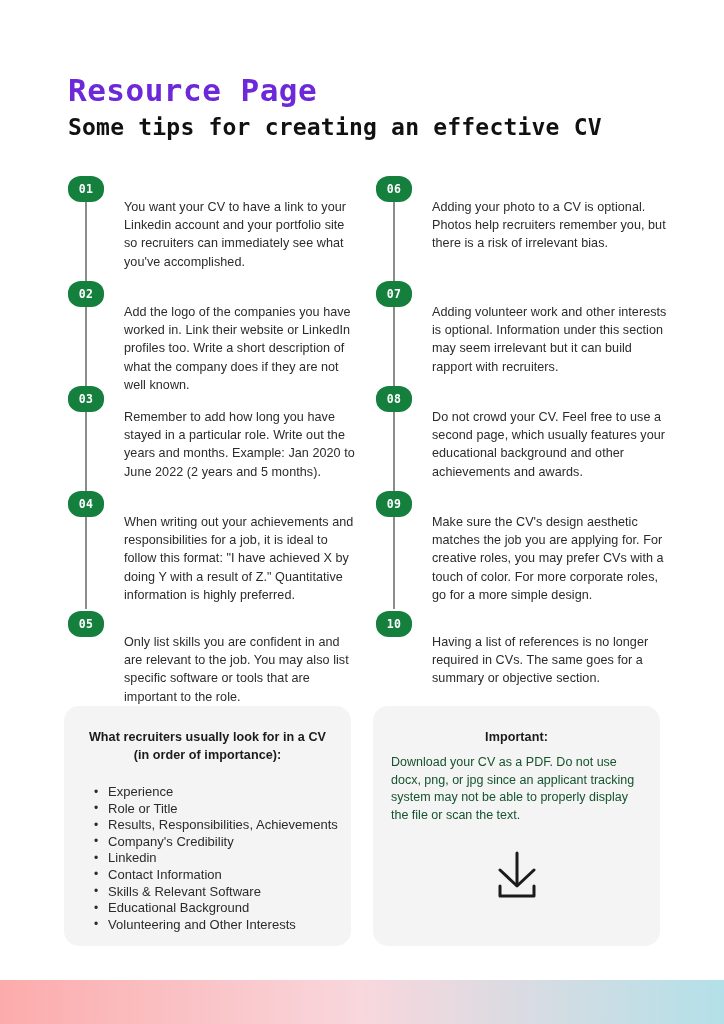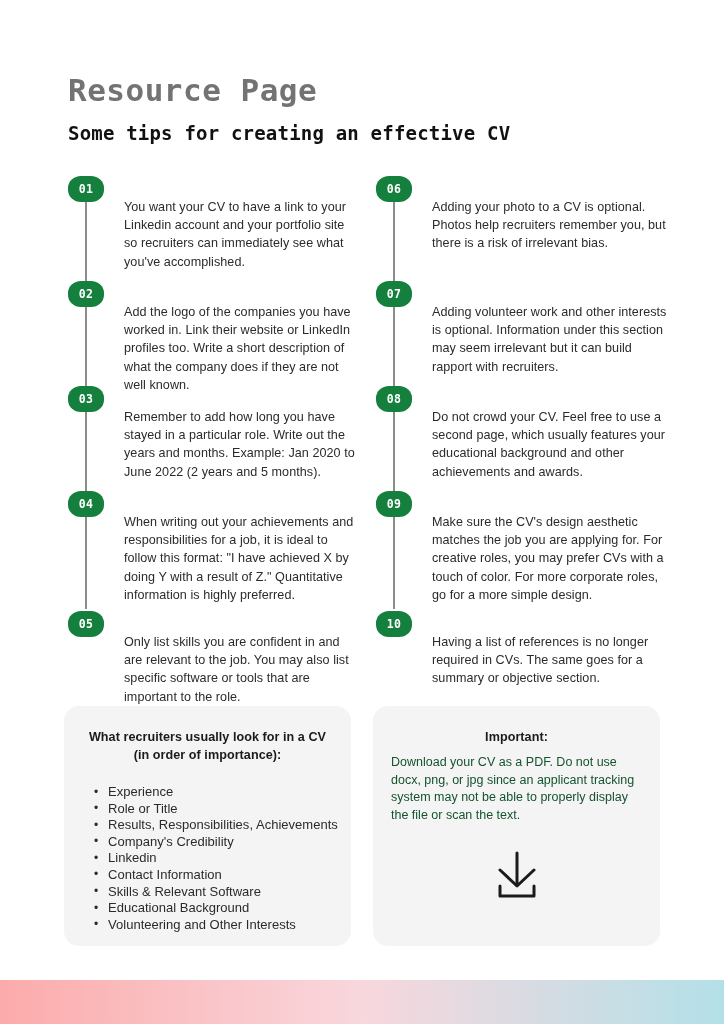--- a/index.html
+++ b/index.html
@@ -28,30 +28,30 @@
     position: absolute;
     left: 68px;
     top: 72px;
     width: 600px;
   }
   .page-title {
     font-family: "DejaVu Sans Mono", "Liberation Mono", monospace;
     font-size: 31px;
     font-weight: bold;
     letter-spacing: 0.5px;
-    color: #737373;
+    color: #6d28d9;
     line-height: 1.2;
   }
   .page-subtitle {
     font-family: "DejaVu Sans Mono", "Liberation Mono", monospace;
-    font-size: 19px;
+    font-size: 23px;
     font-weight: bold;
     letter-spacing: 0.2px;
     color: #111111;
-    margin-top: 13px;
+    margin-top: 5px;
     line-height: 1.2;
   }
 
   
   .tips-area {
     position: absolute;
     left: 0;
     top: 176px;
     width: 724px;
     height: 510px;

